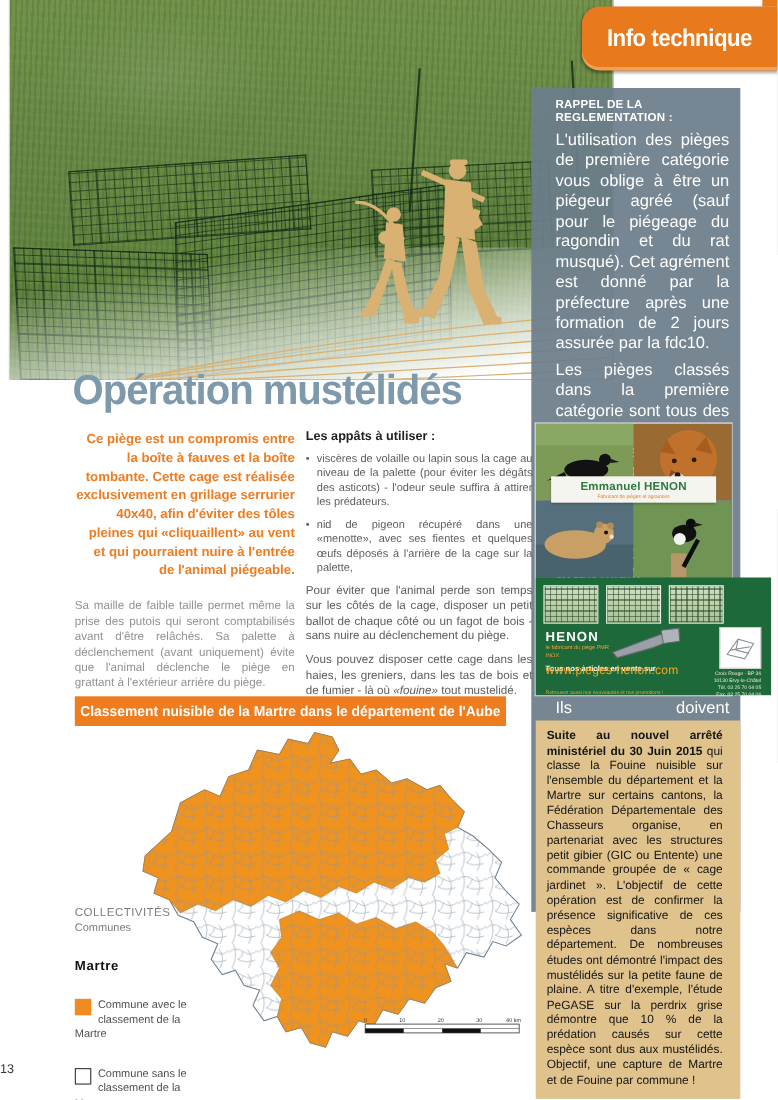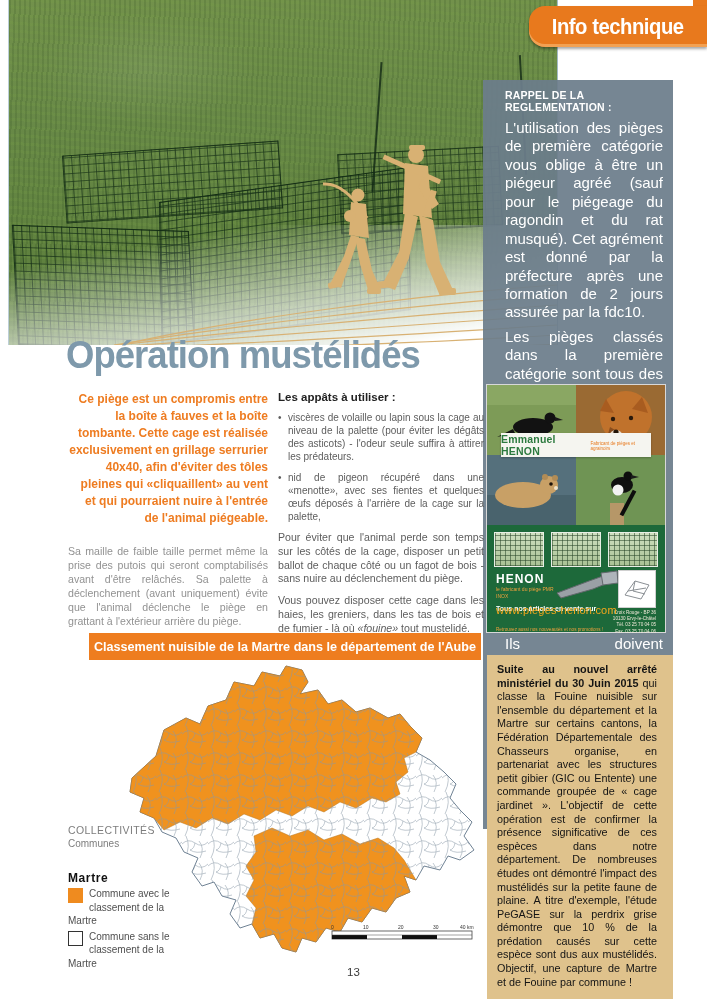--- a/index.html
+++ b/index.html
@@ -17,21 +17,21 @@
       linear-gradient(180deg,#72914b 0%,#688947 35%,#60823f 70%,#5a7c3c 100%);}
   .trap{position:absolute;border:1px solid rgba(18,42,20,.85);
     background:
       repeating-linear-gradient(0deg, rgba(22,48,24,.72) 0 1px, transparent 1px 8px),
       repeating-linear-gradient(90deg, rgba(22,48,24,.72) 0 1px, transparent 1px 8px);}
   .rod{position:absolute;width:2px;background:rgba(18,40,20,.8);}
   .photo-fade{position:absolute;left:0;bottom:0;width:548px;height:120px;
     background:linear-gradient(170deg, rgba(255,255,255,0) 20%, rgba(255,255,255,.55) 55%, #fff 88%);}
 
   
-  .info-banner{position:absolute;right:0;top:6px;width:178px;height:41px;background:#e8791d;
+  .info-banner{position:absolute;right:0;top:6px;width:178px;height:58px;background:#e8791d;
     border-radius:16px 0 0 16px;box-shadow:0 2px 3px rgba(0,0,0,.35), inset 0 -3px 0 rgba(255,210,150,.45);
     display:flex;align-items:center;justify-content:center;}
   .info-banner span{color:#fff;font-weight:bold;font-size:22px;letter-spacing:-.5px;
     transform:scaleX(.92);white-space:nowrap;}
   .corner-sq{position:absolute;right:0;top:0;width:14px;height:6px;background:#e8791d;}
 
   
   .reg-box{position:absolute;left:483px;top:67px;width:190px;background:rgba(108,125,139,.93);
     padding:9px 10px 10px 22px;color:#fff;box-sizing:border-box;margin-top:13px;}
   .reg-box h3{margin:0 0 6px 0;font-size:10.5px;letter-spacing:.2px;}
@@ -48,57 +48,57 @@
   .bait{position:relative;padding-left:10px;color:#5d5d5d;font-size:10px;line-height:1.3;
     text-align:justify;margin:0 0 8px 0;}
   .bait::before{content:"•";position:absolute;left:0;top:0;color:#5d5d5d;}
   .mid-para{color:#5d5d5d;font-size:10.6px;line-height:1.3;text-align:justify;margin:0 0 8px 0;}
 
   
   .ad{position:absolute;left:487px;top:385px;width:178px;height:247px;box-shadow:0 0 0 1px #d8d8d8;}
   .ad-quads{position:relative;width:178px;height:140px;}
   .q{position:absolute;width:89px;height:70px;overflow:hidden;}
   .ad-band{position:absolute;left:14px;top:48px;width:150px;height:24px;background:#f5f5f0;
-    display:flex;flex-direction:row;align-items:center;justify-content:center;z-index:3;
+    display:flex;flex-direction:column;align-items:center;justify-content:center;z-index:3;
     box-shadow:0 1px 2px rgba(0,0,0,.25);}
   .ad-band .nm{color:#2c7a3f;font-weight:bold;font-size:10.5px;letter-spacing:.2px;}
   .ad-band .sub{color:#e8791d;font-size:4.5px;margin-top:1px;}
-  .ad-green{position:relative;width:178px;height:107px;background:#1d693a;}
+  .ad-green{position:relative;width:178px;height:107px;background:#1d693a;padding-left:36px;}
   .thumb{position:absolute;top:7px;width:48px;height:33px;background:
       repeating-linear-gradient(0deg, rgba(40,70,40,.55) 0 1px, transparent 1px 5px),
       repeating-linear-gradient(90deg, rgba(40,70,40,.55) 0 1px, transparent 1px 5px),
       linear-gradient(180deg,#cfe0c0,#a8c194);border:1px solid #e9efe6;}
   .brand{position:absolute;left:9px;top:47px;color:#fff;font-weight:bold;font-size:12px;letter-spacing:1px;}
   .brand-sub{position:absolute;left:9px;top:61px;width:64px;color:#f0a13c;font-size:5px;line-height:1.3;}
   .sketch{position:absolute;right:9px;top:45px;width:36px;height:36px;background:#fff;border:1px solid #d0d0d0;}
   .contact{position:absolute;right:9px;top:85px;text-align:right;color:#efe8d8;font-size:4.6px;line-height:1.35;}
   .sale-line{position:absolute;left:9px;top:80px;color:#fff;font-size:7px;font-weight:bold;}
   .website{position:absolute;left:9px;top:79px;color:#f5a81c;font-size:11px;font-weight:normal;letter-spacing:.2px;}
   .footnote{position:absolute;left:9px;top:102px;color:#f0a13c;font-size:4.6px;}
 
   
   .map-banner{position:absolute;left:68px;top:633px;width:392px;height:27px;background:#ee7d1f;
-    display:flex;align-items:center;justify-content:center;margin-left:21px;}
+    display:flex;align-items:center;justify-content:center;}
   .map-banner span{color:#fff;font-weight:bold;font-size:13px;transform:scaleX(.97);white-space:nowrap;}
   .legend{position:absolute;left:68px;top:824px;width:120px;}
   .lg-coll{font-size:10.5px;color:#7d7d7d;letter-spacing:.4px;}
   .lg-comm{font-size:10px;color:#7d7d7d;margin-top:2px;}
   .lg-martre{font-size:12px;font-weight:bold;color:#111;letter-spacing:.6px;margin-top:22px;}
-  .lg-item{margin-top:2px;font-size:10px;color:#4f4f4f;line-height:1.35;}
+  .lg-item{margin-top:22px;font-size:10px;color:#4f4f4f;line-height:1.35;}
   .lg-sw{float:left;width:15px;height:15px;margin-right:6px;margin-top:1px;}
   .sw-orange{background:#ef8b1f;}
   .sw-white{background:#fff;border:1px solid #333;box-sizing:border-box;}
 
   
   .tan-box{position:absolute;left:487px;top:655px;width:186px;background:#dfc28c;
     padding:8px 16px 10px 10px;box-sizing:border-box;}
   .tan-box p{margin:0;font-size:10.8px;line-height:1.26;color:#141414;text-align:justify;}
   .tan-box .lead{font-weight:bold;}
 
-  .pageno{position:absolute;left:0;right:0;top:966px;text-align:center;font-size:11.5px;color:#3a3a3a;}
+  .pageno{position:absolute;left:0;right:0;top:966px;font-size:11.5px;color:#3a3a3a;}
   svg{display:block;}
 </style>
 </head>
 <body>
 
 <div class="page">
 
   <div class="photo">
     <div class="trap" style="left:150px;top:185px;width:250px;height:140px;transform:rotate(-8deg) skewX(-7deg);"></div>
     <div class="trap" style="left:6px;top:228px;width:175px;height:118px;transform:rotate(2deg) skewX(5deg);"></div>

